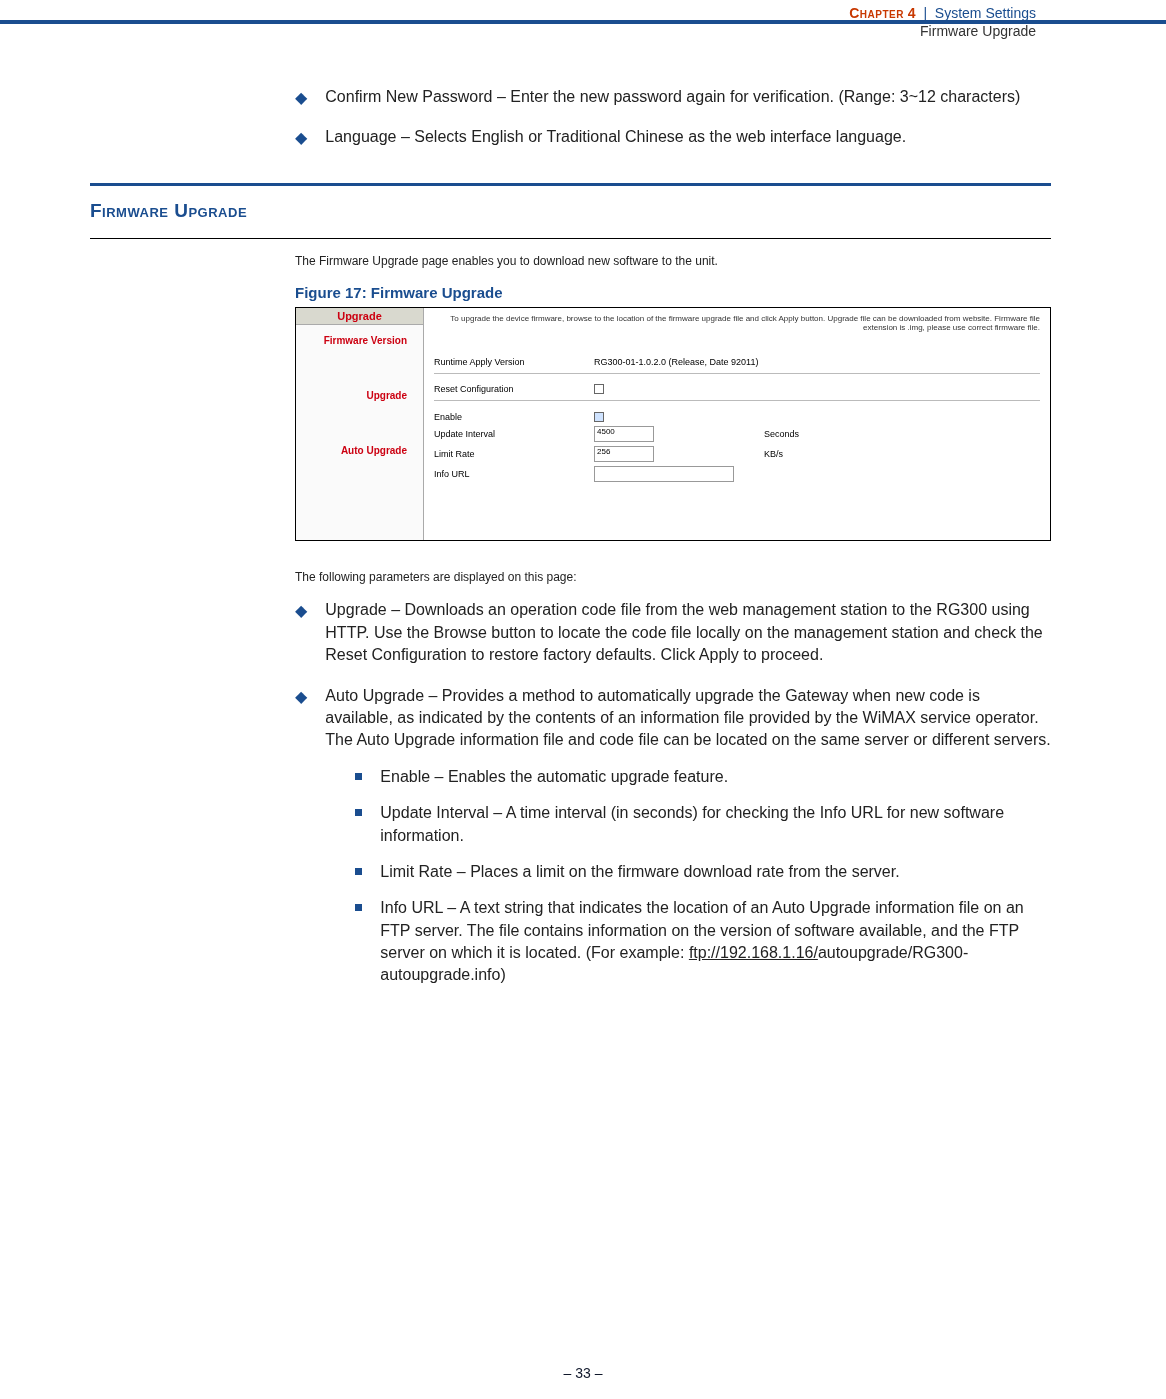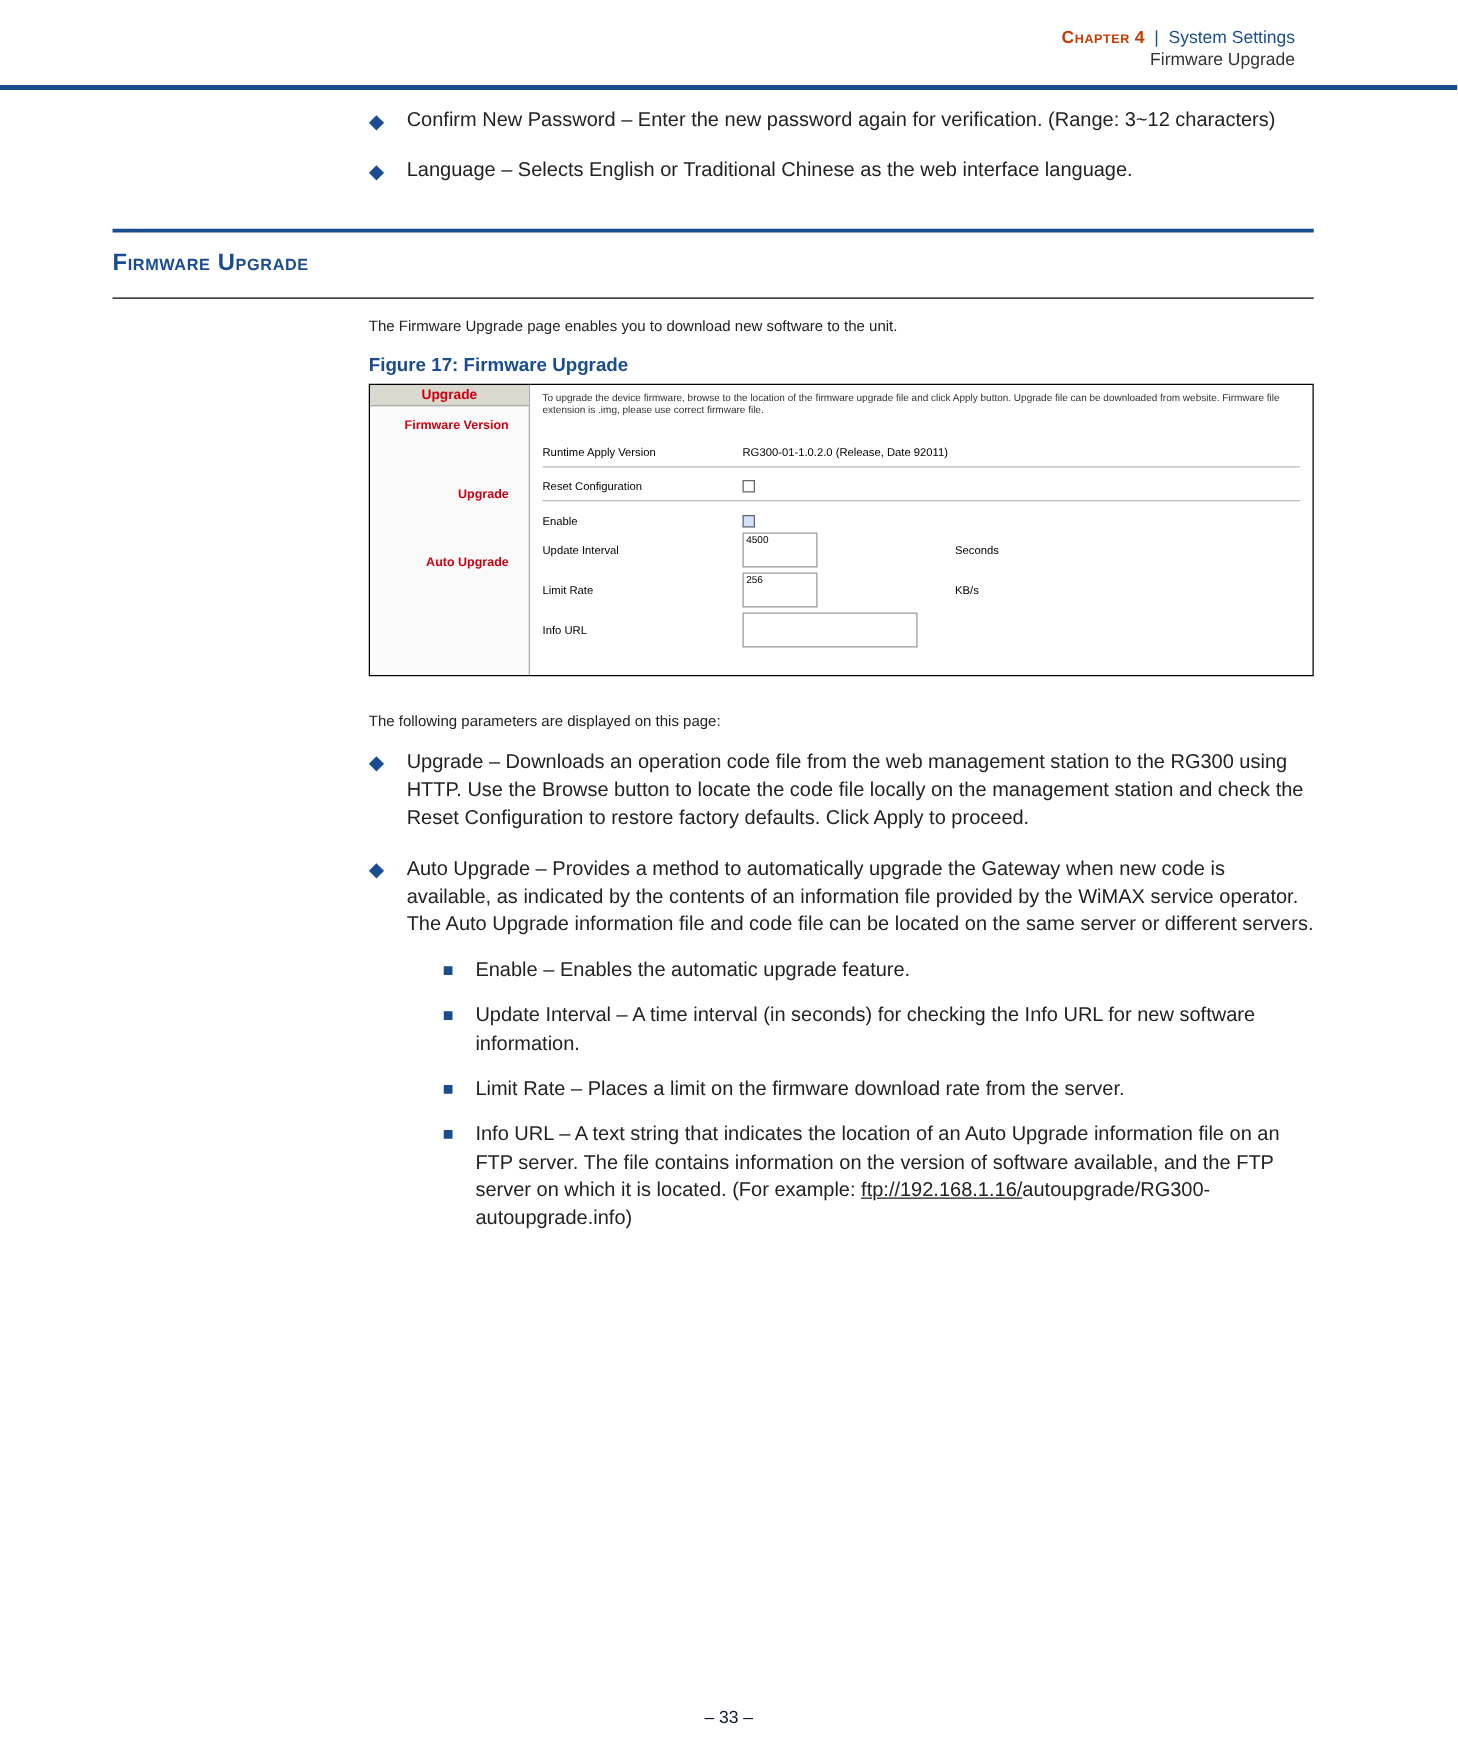--- a/index.html
+++ b/index.html
@@ -16,23 +16,23 @@
   }
   .page {
     width: 1166px;
     height: 1399px;
     position: relative;
     background: #fff;
     overflow: hidden;
   }
   .topbar {
     position: absolute;
-    left: 0; right: 0; top: 16px;
+    left: 0; right: 0; top: 0;
     border-bottom: 4px solid var(--blue);
-    height: 56px;
+    height: 24px;
   }
   .topbar .crumb {
     position: absolute;
     right: 130px;
     top: 4px;
     text-align: right;
     font-size: 14px;
     line-height: 1.3;
   }
   .topbar .crumb .l1 { color: var(--blue); font-weight: 700; }
@@ -131,29 +131,29 @@
     font-size: 10px;
     margin-bottom: 44px;
     text-align: right;
     padding-right: 10px;
   }
   .shot .main {
     position: absolute; left: 128px; right: 0; top: 0; bottom: 0;
     padding: 6px 10px;
   }
   .shot .desc {
-    font-size: 8px; color: #333; line-height: 1.2; margin-bottom: 24px;
+    font-size: 8px; color: #333; line-height: 1.2; margin-bottom: 24px; text-align: right;
   }
   .shot .row { display: flex; align-items: center; font-size: 9px; color: #000; margin: 4px 0; }
   .shot .row .lbl { width: 160px; }
   .shot .row .val { width: 170px; }
   .shot .row .unit { width: 70px; }
   .shot .line { border-top: 1px solid #bbb; margin: 6px 0 10px 0; }
   .shot .chk { display:inline-block; width:10px; height:10px; border:1px solid #666; background:#fff; vertical-align:middle;}
-  .shot .inp { display:inline-block; min-width:60px; height:28px; border:1px solid #999; background:#fff; font-size:8px; padding:0 2px; vertical-align:middle;}
+  .shot .inp { display:inline-block; min-width:60px; height:16px; border:1px solid #999; background:#fff; font-size:8px; padding:0 2px; vertical-align:middle;}
   .shot .btn { display:inline-block; border:1px solid #666; background:#eee; font-size:8px; padding:0 4px; vertical-align:middle; }
   .shot .chkb { display:inline-block; width:10px; height:10px; border:1px solid #666; background:#cfe3ff; vertical-align:middle;}
   .footer {
     position: absolute;
     left: 0; right: 0; bottom: 18px;
     text-align: center;
     font-size: 14px;
     color: #0f172a;
   }
   .u { text-decoration: underline; }

